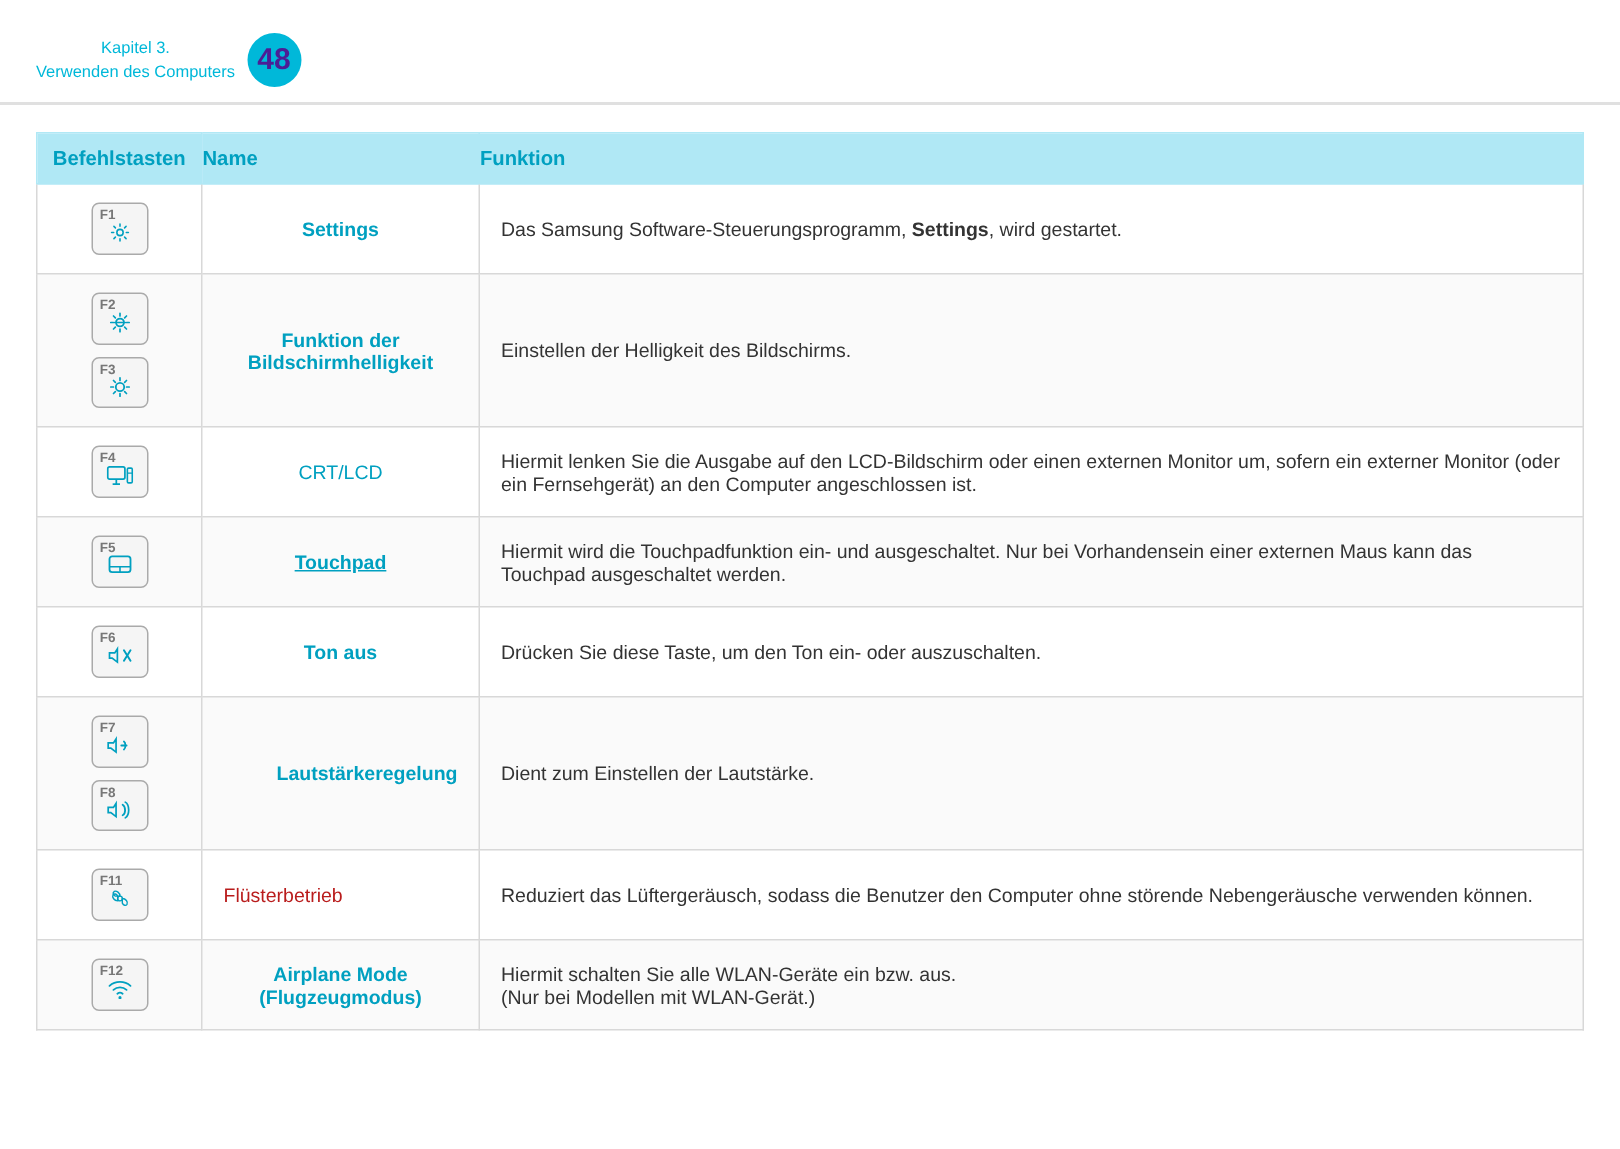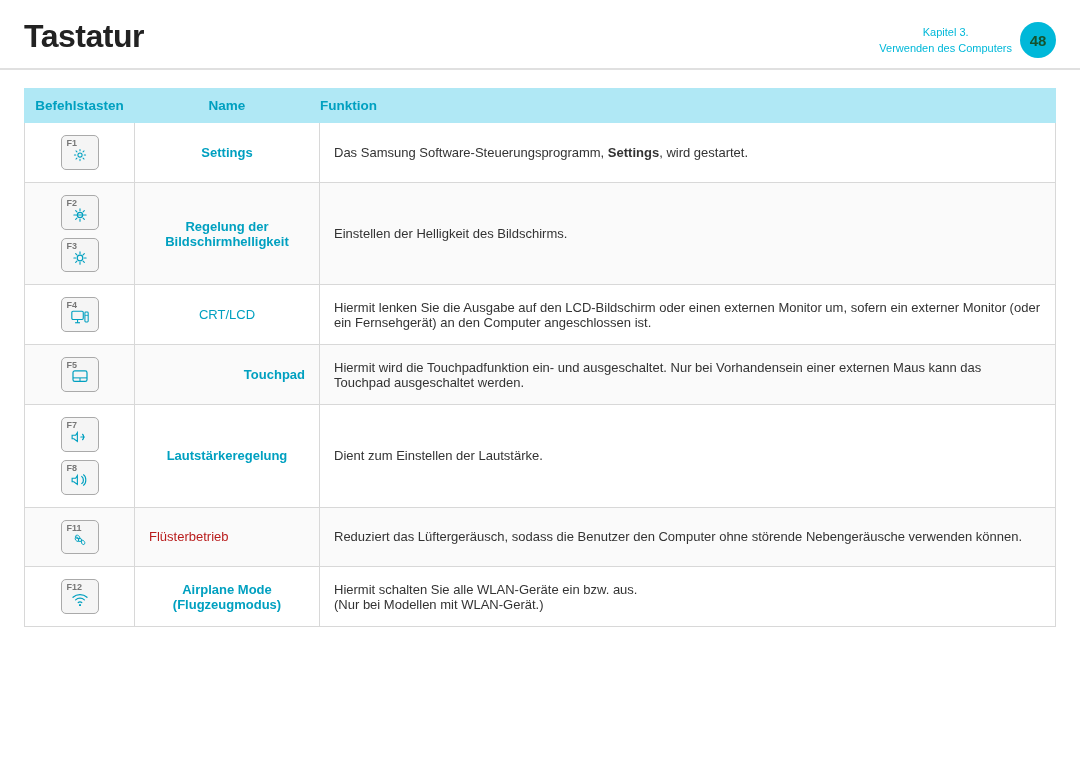--- a/index.html
+++ b/index.html
@@ -34,28 +34,28 @@
       margin-top: 4px;
     }
     .chapter-text {
       text-align: center;
       color: #00b8d9;
       font-size: 11px;
       line-height: 1.5;
     }
     .page-badge {
       background: #00b8d9;
-      color: #14532d;
+      color: #4c1d95;
       border-radius: 50%;
       width: 36px;
       height: 36px;
       display: flex;
       align-items: center;
       justify-content: center;
-      font-size: 15px;
+      font-size: 20px;
       font-weight: bold;
       flex-shrink: 0;
     }
 
     
     .main-table {
       width: calc(100% - 48px);
       margin: 0 24px;
       border-collapse: collapse;
       border: 1.5px solid #b0e8f5;
@@ -70,21 +70,20 @@
       font-size: 13.5px;
       border: 1px solid #b0e8f5;
     }
 
     .main-table thead tr th:first-child {
       width: 110px;
       text-align: center;
     }
     .main-table thead tr th:nth-child(2) {
       width: 185px;
-      text-align: center;
     }
 
     .main-table tbody tr td {
       padding: 10px 14px;
       vertical-align: middle;
       border: 1px solid #d8d8d8;
       font-size: 13px;
     }
 
     .main-table tbody tr td:first-child {
@@ -143,21 +142,20 @@
       display: flex;
       flex-direction: column;
       align-items: center;
       gap: 4px;
     }
   </style>
 </head>
 <body>
 
 <div class="header">
-  <h1 class="header-title">Tastatur</h1>
   <div class="header-right">
     <div class="chapter-text">
       <div>Kapitel 3.</div>
       <div>Verwenden des Computers</div>
     </div>
     <div class="page-badge">48</div>
   </div>
 </div>
 
 <table class="main-table">
@@ -197,21 +195,21 @@
             </div>
             <div class="key-btn">
               <span class="key-label">F3</span>
               <span class="key-icon"><svg viewBox="0 0 20 16" fill="none" xmlns="http://www.w3.org/2000/svg" width="18" height="14">
       <circle cx="10" cy="8" r="3.2" stroke="#00a0c0" stroke-width="1.4"></circle>
       <path d="M10 1v2M10 13v2M3 8h2M15 8h2M5.05 3.05l1.41 1.41M13.54 11.54l1.41 1.41M5.05 12.95l1.41-1.41M13.54 4.46l1.41-1.41" stroke="#00a0c0" stroke-width="1.3" stroke-linecap="round"></path>
     </svg></span>
             </div>
           </div>
         </td>
-        <td style="color: rgb(0, 160, 192); font-weight: bold; text-align: center; white-space: pre-line;">Regelung der Bildschirmhelligkeit</td>
+        <td style="color: rgb(0, 160, 192); font-weight: bold; text-align: center; white-space: pre-line;">Funktion der Bildschirmhelligkeit</td>
         <td style="white-space: pre-line;">Einstellen der Helligkeit des Bildschirms.</td>
       </tr>
       <tr>
         <td>
           <div class="keys-group">
             <div class="key-btn">
               <span class="key-label">F4</span>
               <span class="key-icon"><svg viewBox="0 0 22 16" fill="none" xmlns="http://www.w3.org/2000/svg" width="20" height="14">
       <rect x="1" y="1" width="14" height="10" rx="1.5" stroke="#00a0c0" stroke-width="1.4"></rect>
       <line x1="8" y1="11" x2="8" y2="15" stroke="#00a0c0" stroke-width="1.4"></line>
@@ -231,22 +229,38 @@
             <div class="key-btn">
               <span class="key-label">F5</span>
               <span class="key-icon"><svg viewBox="0 0 20 16" fill="none" xmlns="http://www.w3.org/2000/svg" width="18" height="14">
       <rect x="2" y="1" width="16" height="12" rx="2" stroke="#00a0c0" stroke-width="1.4"></rect>
       <line x1="2" y1="9" x2="18" y2="9" stroke="#00a0c0" stroke-width="1.2"></line>
       <line x1="10" y1="9" x2="10" y2="13" stroke="#00a0c0" stroke-width="1.2"></line>
     </svg></span>
             </div>
           </div>
         </td>
-        <td style="color: rgb(0, 160, 192); font-weight: bold; text-align: right; white-space: pre-line;">Touchpad</td>
+        <td style="color: rgb(0, 160, 192); font-weight: bold; text-align: center; white-space: pre-line; text-decoration: underline;">Touchpad</td>
         <td style="white-space: pre-line;">Hiermit wird die Touchpadfunktion ein- und ausgeschaltet. Nur bei Vorhandensein einer externen Maus kann das Touchpad ausgeschaltet werden.</td>
+      </tr>
+      <tr>
+        <td>
+          <div class="keys-group">
+            <div class="key-btn">
+              <span class="key-label">F6</span>
+              <span class="key-icon"><svg viewBox="0 0 20 16" fill="none" xmlns="http://www.w3.org/2000/svg" width="18" height="14">
+      <path d="M4 6H2v4h2l4 3V3L6 6H4z" stroke="#00a0c0" stroke-width="1.3" fill="none"></path>
+      <line x1="13" y1="4" x2="18" y2="12" stroke="#00a0c0" stroke-width="1.5" stroke-linecap="round"></line>
+      <line x1="18" y1="4" x2="13" y2="12" stroke="#00a0c0" stroke-width="1.5" stroke-linecap="round"></line>
+    </svg></span>
+            </div>
+          </div>
+        </td>
+        <td style="color: rgb(0, 160, 192); font-weight: bold; text-align: center; white-space: pre-line;">Ton aus</td>
+        <td style="white-space: pre-line;">Drücken Sie diese Taste, um den Ton ein- oder auszuschalten.</td>
       </tr>
       <tr>
         <td>
           <div class="keys-group">
             <div class="key-btn">
               <span class="key-label">F7</span>
               <span class="key-icon"><svg viewBox="0 0 20 16" fill="none" xmlns="http://www.w3.org/2000/svg" width="18" height="14">
       <path d="M3 6H1v4h2l4 3V3L5 6H3z" stroke="#00a0c0" stroke-width="1.3" fill="none"></path>
       <path d="M13 5c1.5 1 1.5 5 0 6" stroke="#00a0c0" stroke-width="1.4" fill="none" stroke-linecap="round"></path>
       <line x1="11" y1="8" x2="15" y2="8" stroke="#00a0c0" stroke-width="1.4" stroke-linecap="round"></line>
@@ -255,21 +269,21 @@
             <div class="key-btn">
               <span class="key-label">F8</span>
               <span class="key-icon"><svg viewBox="0 0 20 16" fill="none" xmlns="http://www.w3.org/2000/svg" width="18" height="14">
       <path d="M3 6H1v4h2l4 3V3L5 6H3z" stroke="#00a0c0" stroke-width="1.3" fill="none"></path>
       <path d="M12 4c2.5 1.5 2.5 7 0 8" stroke="#00a0c0" stroke-width="1.4" fill="none" stroke-linecap="round"></path>
       <path d="M14 2c3.5 2 3.5 10 0 12" stroke="#00a0c0" stroke-width="1.3" fill="none" stroke-linecap="round"></path>
     </svg></span>
             </div>
           </div>
         </td>
-        <td style="color: rgb(0, 160, 192); font-weight: bold; text-align: center; white-space: pre-line;">Lautstärkeregelung</td>
+        <td style="color: rgb(0, 160, 192); font-weight: bold; text-align: right; white-space: pre-line;">Lautstärkeregelung</td>
         <td style="white-space: pre-line;">Dient zum Einstellen der Lautstärke.</td>
       </tr>
       <tr>
         <td>
           <div class="keys-group">
             <div class="key-btn">
               <span class="key-label">F11</span>
               <span class="key-icon"><svg viewBox="0 0 20 18" fill="none" xmlns="http://www.w3.org/2000/svg" width="18" height="16">
       <circle cx="10" cy="9" r="2" stroke="#00a0c0" stroke-width="1.2"></circle>
       <path d="M10 7C10 4 7 2 5 3c-1.5 1-1 3 1 4l4 0z" stroke="#00a0c0" stroke-width="1.2" fill="none"></path>

